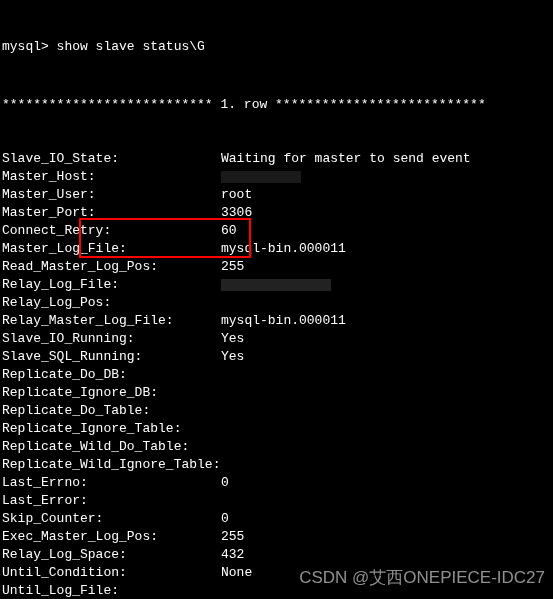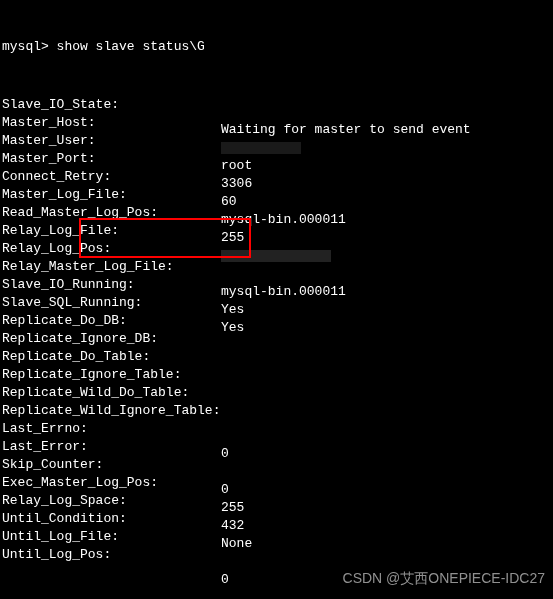--- a/index.html
+++ b/index.html
@@ -29,21 +29,20 @@
       display: flex;
       height: 18px;
     }
     .field-label {
       width: 215px;
       text-align: left;
       padding-right: 0;
     }
     .field-value {
       padding-left: 4px;
-      margin-top: 25px;
     }
     .highlight-box {
       position: absolute;
       border: 2px solid #ff0000;
       pointer-events: none;
     }
     .redacted {
       display: inline-block;
       background: #1a1a1a;
       width: 80px;
@@ -56,27 +55,28 @@
       width: 110px;
       height: 12px;
       vertical-align: middle;
     }
     .watermark {
       position: absolute;
       bottom: 12px;
       right: 8px;
       color: #aaa;
       font-family: Arial, sans-serif;
-      font-size: 14px;
+      font-size: 17px;
       opacity: 0.85;
     }
   </style>
 </head>
 <body>
 
 <div class="terminal">
   <div class="prompt-line">mysql&gt; show slave status\G</div>
+  <div class="row-header">*************************** 1. row ***************************</div>
   <div id="fields-container"><div class="field-row"><span class="field-label">Slave_IO_State:</span><span class="field-value">Waiting for master to send event</span></div><div class="field-row"><span class="field-label">Master_Host:</span><span class="field-value"><span class="redacted"></span></span></div><div class="field-row"><span class="field-label">Master_User:</span><span class="field-value">root</span></div><div class="field-row"><span class="field-label">Master_Port:</span><span class="field-value">3306</span></div><div class="field-row"><span class="field-label">Connect_Retry:</span><span class="field-value">60</span></div><div class="field-row"><span class="field-label">Master_Log_File:</span><span class="field-value">mysql-bin.000011</span></div><div class="field-row"><span class="field-label">Read_Master_Log_Pos:</span><span class="field-value">255</span></div><div class="field-row"><span class="field-label">Relay_Log_File:</span><span class="field-value"><span class="redacted-sm"></span></span></div><div class="field-row"><span class="field-label">Relay_Log_Pos:</span><span class="field-value"></span></div><div class="field-row"><span class="field-label">Relay_Master_Log_File:</span><span class="field-value">mysql-bin.000011</span></div><div class="field-row"><span class="field-label">Slave_IO_Running:</span><span class="field-value">Yes</span></div><div class="field-row"><span class="field-label">Slave_SQL_Running:</span><span class="field-value">Yes</span></div><div class="field-row"><span class="field-label">Replicate_Do_DB:</span><span class="field-value"></span></div><div class="field-row"><span class="field-label">Replicate_Ignore_DB:</span><span class="field-value"></span></div><div class="field-row"><span class="field-label">Replicate_Do_Table:</span><span class="field-value"></span></div><div class="field-row"><span class="field-label">Replicate_Ignore_Table:</span><span class="field-value"></span></div><div class="field-row"><span class="field-label">Replicate_Wild_Do_Table:</span><span class="field-value"></span></div><div class="field-row"><span class="field-label">Replicate_Wild_Ignore_Table:</span><span class="field-value"></span></div><div class="field-row"><span class="field-label">Last_Errno:</span><span class="field-value">0</span></div><div class="field-row"><span class="field-label">Last_Error:</span><span class="field-value"></span></div><div class="field-row"><span class="field-label">Skip_Counter:</span><span class="field-value">0</span></div><div class="field-row"><span class="field-label">Exec_Master_Log_Pos:</span><span class="field-value">255</span></div><div class="field-row"><span class="field-label">Relay_Log_Space:</span><span class="field-value">432</span></div><div class="field-row"><span class="field-label">Until_Condition:</span><span class="field-value">None</span></div><div class="field-row"><span class="field-label">Until_Log_File:</span><span class="field-value"></span></div><div class="field-row"><span class="field-label">Until_Log_Pos:</span><span class="field-value">0</span></div></div>
 </div>
 
 <div class="highlight-box" style="top: 218px; left: 79px; width: 168px; height: 36px;"></div>
 
 <div class="watermark">CSDN @艾西ONEPIECE-IDC27</div>
 
 </body></html>

